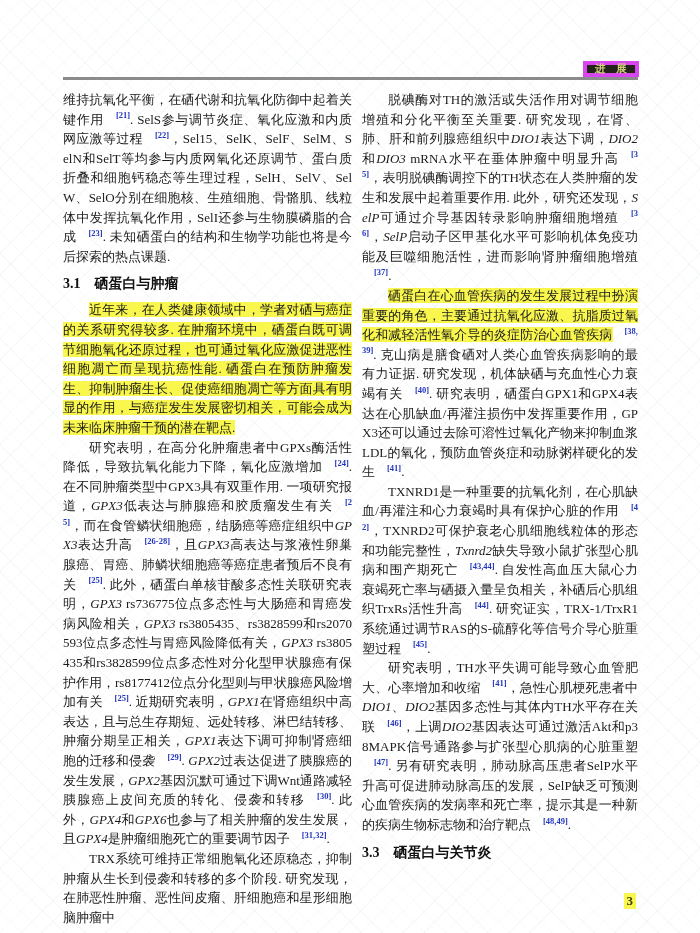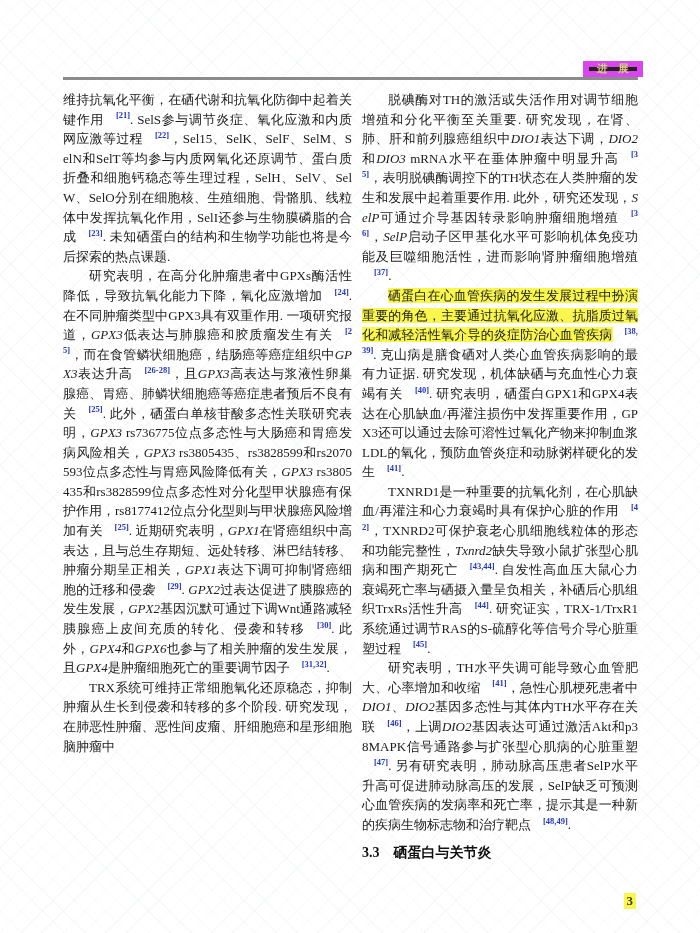--- a/index.html
+++ b/index.html
@@ -18,21 +18,21 @@
       repeating-linear-gradient(45deg, rgba(140,195,150,0.07) 0 1px, transparent 1px 15px),
       repeating-linear-gradient(-45deg, rgba(140,195,150,0.07) 0 1px, transparent 1px 15px);
   }
   .header-rule{
     position:absolute;left:63px;top:77px;width:575px;height:3px;
     background:var(--rule-gray,#8b8b8b);
   }
   .badge{
     position:absolute;left:583px;top:61px;height:16px;min-width:54px;
     background:var(--badge-bg,#23231a);
-    border:6px solid #d946ef;
+    border:4px solid #d946ef;
     box-sizing:border-box;
     display:flex;align-items:center;justify-content:center;
     color:var(--badge-text,#d3d37c);
     font-size:10.5px;font-weight:bold;letter-spacing:4px;
     padding:0 4px 0 8px;
   }
   .columns{
     position:absolute;left:63px;top:90px;width:575px;
     display:flex;gap:10px;align-items:flex-start;
   }
@@ -64,20 +64,22 @@
 <body>
 
 <div class="page">
   <div class="header-rule"></div>
   <div class="badge">
     <span>进 展</span>
   </div>
   <div class="columns">
     <div class="col col-left">
         <p class="para"><span class="run-n">维持抗氧化平衡，在硒代谢和抗氧化防御中起着关键作用</span><span class="run-r">[21]</span><span class="run-n">. SelS参与调节炎症、氧化应激和内质网应激等过程</span><span class="run-r">[22]</span><span class="run-n">，Sel15、SelK、SelF、SelM、SelN和SelT等均参与内质网氧化还原调节、蛋白质折叠和细胞钙稳态等生理过程，SelH、SelV、SelW、SelO分别在细胞核、生殖细胞、骨骼肌、线粒体中发挥抗氧化作用，SelI还参与生物膜磷脂的合成</span><span class="run-r">[23]</span><span class="run-n">. 未知硒蛋白的结构和生物学功能也将是今后探索的热点课题.</span></p>
+        <div class="h2">3.1　硒蛋白与肿瘤</div>
+        <p class="para indent"><span class="run-h">近年来，在人类健康领域中，学者对硒与癌症的关系研究得较多. 在肿瘤环境中，硒蛋白既可调节细胞氧化还原过程，也可通过氧化应激促进恶性细胞凋亡而呈现抗癌性能. 硒蛋白在预防肿瘤发生、抑制肿瘤生长、促使癌细胞凋亡等方面具有明显的作用，与癌症发生发展密切相关，可能会成为未来临床肿瘤干预的潜在靶点.</span></p>
         <p class="para indent"><span class="run-n">研究表明，在高分化肿瘤患者中GPXs酶活性降低，导致抗氧化能力下降，氧化应激增加</span><span class="run-r">[24]</span><span class="run-n">. 在不同肿瘤类型中GPX3具有双重作用. 一项研究报道，</span><span class="run-i">GPX3</span><span class="run-n">低表达与肺腺癌和胶质瘤发生有关</span><span class="run-r">[25]</span><span class="run-n">，而在食管鳞状细胞癌，结肠癌等癌症组织中</span><span class="run-i">GPX3</span><span class="run-n">表达升高</span><span class="run-r">[26-28]</span><span class="run-n">，且</span><span class="run-i">GPX3</span><span class="run-n">高表达与浆液性卵巢腺癌、胃癌、肺鳞状细胞癌等癌症患者预后不良有关</span><span class="run-r">[25]</span><span class="run-n">. 此外，硒蛋白单核苷酸多态性关联研究表明，</span><span class="run-i">GPX3</span><span class="run-n"> rs736775位点多态性与大肠癌和胃癌发病风险相关，</span><span class="run-i">GPX3</span><span class="run-n"> rs3805435、rs3828599和rs2070593位点多态性与胃癌风险降低有关，</span><span class="run-i">GPX3</span><span class="run-n"> rs3805435和rs3828599位点多态性对分化型甲状腺癌有保护作用，rs8177412位点分化型则与甲状腺癌风险增加有关</span><span class="run-r">[25]</span><span class="run-n">. 近期研究表明，</span><span class="run-i">GPX1</span><span class="run-n">在肾癌组织中高表达，且与总生存期短、远处转移、淋巴结转移、肿瘤分期呈正相关，</span><span class="run-i">GPX1</span><span class="run-n">表达下调可抑制肾癌细胞的迁移和侵袭</span><span class="run-r">[29]</span><span class="run-n">. </span><span class="run-i">GPX2</span><span class="run-n">过表达促进了胰腺癌的发生发展，</span><span class="run-i">GPX2</span><span class="run-n">基因沉默可通过下调Wnt通路减轻胰腺癌上皮间充质的转化、侵袭和转移</span><span class="run-r">[30]</span><span class="run-n">. 此外，</span><span class="run-i">GPX4</span><span class="run-n">和</span><span class="run-i">GPX6</span><span class="run-n">也参与了相关肿瘤的发生发展，且</span><span class="run-i">GPX4</span><span class="run-n">是肿瘤细胞死亡的重要调节因子</span><span class="run-r">[31,32]</span><span class="run-n">.</span></p>
         <p class="para indent"><span class="run-n">TRX系统可维持正常细胞氧化还原稳态，抑制肿瘤从生长到侵袭和转移的多个阶段. 研究发现，在肺恶性肿瘤、恶性间皮瘤、肝细胞癌和星形细胞脑肿瘤中</span></p>
       </div>
     <div class="col col-right">
         <p class="para indent"><span class="run-n">脱碘酶对TH的激活或失活作用对调节细胞增殖和分化平衡至关重要. 研究发现，在肾、肺、肝和前列腺癌组织中</span><span class="run-i">DIO1</span><span class="run-n">表达下调，</span><span class="run-i">DIO2</span><span class="run-n">和</span><span class="run-i">DIO3</span><span class="run-n"> mRNA水平在垂体肿瘤中明显升高</span><span class="run-r">[35]</span><span class="run-n">，表明脱碘酶调控下的TH状态在人类肿瘤的发生和发展中起着重要作用. 此外，研究还发现，</span><span class="run-i">SelP</span><span class="run-n">可通过介导基因转录影响肿瘤细胞增殖</span><span class="run-r">[36]</span><span class="run-n">，</span><span class="run-i">SelP</span><span class="run-n">启动子区甲基化水平可影响机体免疫功能及巨噬细胞活性，进而影响肾肿瘤细胞增殖</span><span class="run-r">[37]</span><span class="run-n">.</span></p>
         <p class="para indent"><span class="run-h">硒蛋白在心血管疾病的发生发展过程中扮演重要的角色，主要通过抗氧化应激、抗脂质过氧化和减轻活性氧介导的炎症防治心血管疾病</span><span class="run-r">[38,39]</span><span class="run-n">. 克山病是膳食硒对人类心血管疾病影响的最有力证据. 研究发现，机体缺硒与充血性心力衰竭有关</span><span class="run-r">[40]</span><span class="run-n">. 研究表明，硒蛋白GPX1和GPX4表达在心肌缺血/再灌注损伤中发挥重要作用，GPX3还可以通过去除可溶性过氧化产物来抑制血浆LDL的氧化，预防血管炎症和动脉粥样硬化的发生</span><span class="run-r">[41]</span><span class="run-n">.</span></p>
         <p class="para indent"><span class="run-n">TXNRD1是一种重要的抗氧化剂，在心肌缺血/再灌注和心力衰竭时具有保护心脏的作用</span><span class="run-r">[42]</span><span class="run-n">，TXNRD2可保护衰老心肌细胞线粒体的形态和功能完整性，</span><span class="run-i">Txnrd2</span><span class="run-n">缺失导致小鼠扩张型心肌病和围产期死亡</span><span class="run-r">[43,44]</span><span class="run-n">. 自发性高血压大鼠心力衰竭死亡率与硒摄入量呈负相关，补硒后心肌组织TrxRs活性升高</span><span class="run-r">[44]</span><span class="run-n">. 研究证实，TRX-1/TrxR1系统通过调节RAS的S-硫醇化等信号介导心脏重塑过程</span><span class="run-r">[45]</span><span class="run-n">.</span></p>
         <p class="para indent"><span class="run-n">研究表明，TH水平失调可能导致心血管肥大、心率增加和收缩</span><span class="run-r">[41]</span><span class="run-n">，急性心肌梗死患者中</span><span class="run-i">DIO1</span><span class="run-n">、</span><span class="run-i">DIO2</span><span class="run-n">基因多态性与其体内TH水平存在关联</span><span class="run-r">[46]</span><span class="run-n">，上调</span><span class="run-i">DIO2</span><span class="run-n">基因表达可通过激活Akt和p38MAPK信号通路参与扩张型心肌病的心脏重塑</span><span class="run-r">[47]</span><span class="run-n">. 另有研究表明，肺动脉高压患者SelP水平升高可促进肺动脉高压的发展，SelP缺乏可预测心血管疾病的发病率和死亡率，提示其是一种新的疾病生物标志物和治疗靶点</span><span class="run-r">[48,49]</span><span class="run-n">.</span></p>
         <div class="h2">3.3　硒蛋白与关节炎</div>
       </div>

